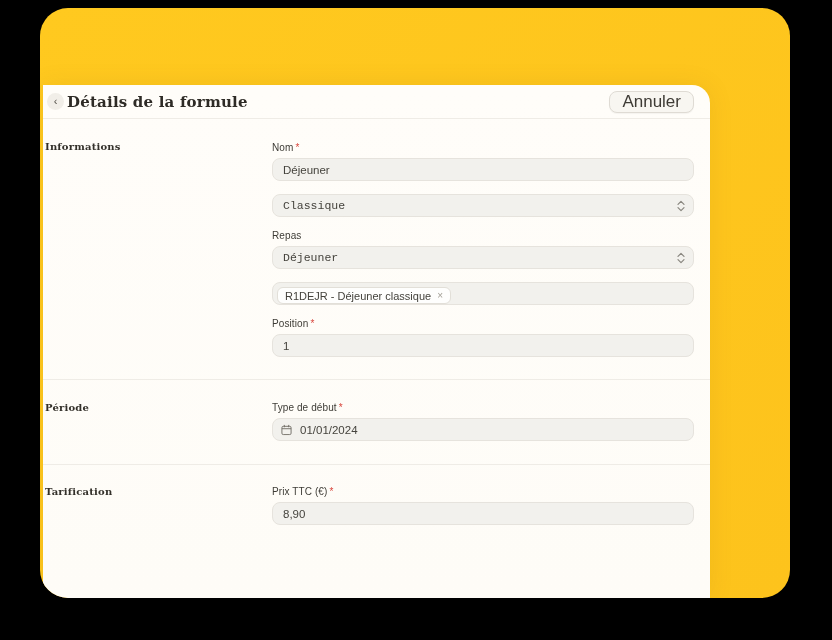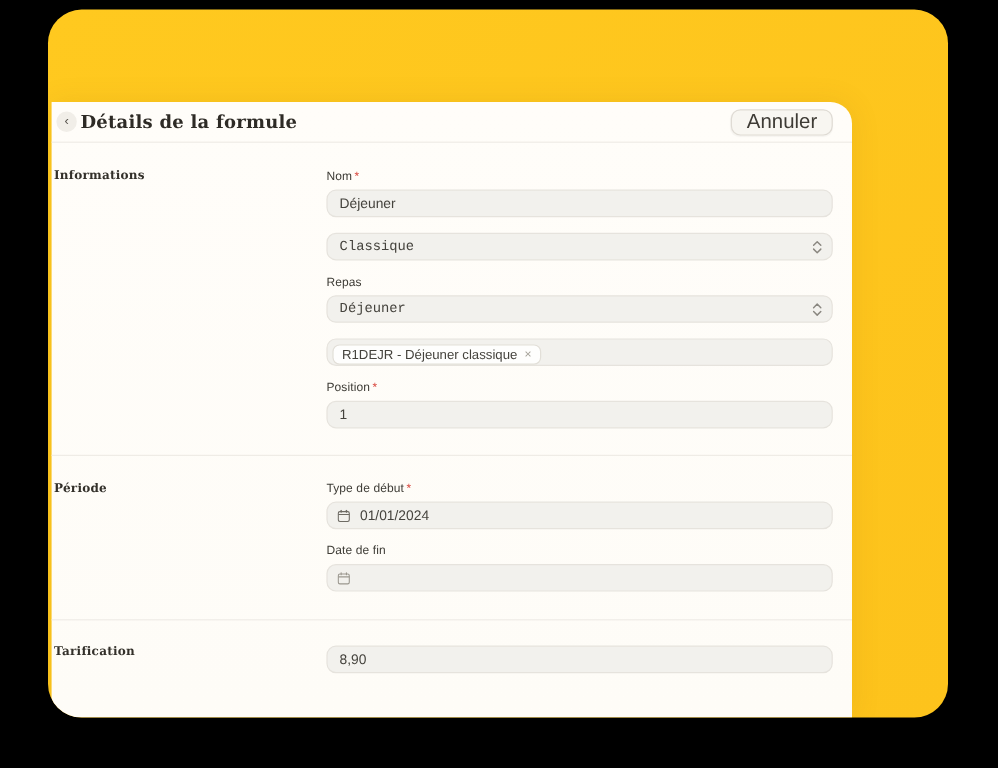--- a/index.html
+++ b/index.html
@@ -188,45 +188,32 @@
               <svg width="11" height="11" viewBox="0 0 12 12">
                   <rect x="1" y="2" width="10" height="9" rx="1.5" fill="none" stroke="currentColor" stroke-width="1"></rect>
                   <line x1="1" y1="4.6" x2="11" y2="4.6" stroke="currentColor" stroke-width="1"></line>
                   <line x1="3.6" y1="0.8" x2="3.6" y2="2.6" stroke="currentColor" stroke-width="1" stroke-linecap="round"></line>
                   <line x1="8.4" y1="0.8" x2="8.4" y2="2.6" stroke="currentColor" stroke-width="1" stroke-linecap="round"></line>
                 </svg>
             </span>
           </div>
         </div>
 
-        <div class="field">
-          <label class="field-label"><span>Date de fin</span></label>
-          <div class="control-wrap">
-            <input class="control date-control" type="text" value="" style="">
-            <span class="calendar-icon muted">
-              <svg width="11" height="11" viewBox="0 0 12 12">
-                  <rect x="1" y="2" width="10" height="9" rx="1.5" fill="none" stroke="currentColor" stroke-width="1"></rect>
-                  <line x1="1" y1="4.6" x2="11" y2="4.6" stroke="currentColor" stroke-width="1"></line>
-                  <line x1="3.6" y1="0.8" x2="3.6" y2="2.6" stroke="currentColor" stroke-width="1" stroke-linecap="round"></line>
-                  <line x1="8.4" y1="0.8" x2="8.4" y2="2.6" stroke="currentColor" stroke-width="1" stroke-linecap="round"></line>
-                </svg>
-            </span>
-          </div>
-        </div>
 
       </div>
     </div>
 
     <div class="section sec-tarification">
       <div class="section-heading-col">
         <div class="section-heading">Tarification</div>
       </div>
       <div class="fields-col">
 
         <div class="field">
+          <label class="field-label"><span>Prix TTC (€)</span><span class="req">*</span></label>
           <div class="control-wrap">
             <input class="control" type="text" value="8,90" style="">
           </div>
         </div>
 
       </div>
     </div>
 
   </div>
 </div>

